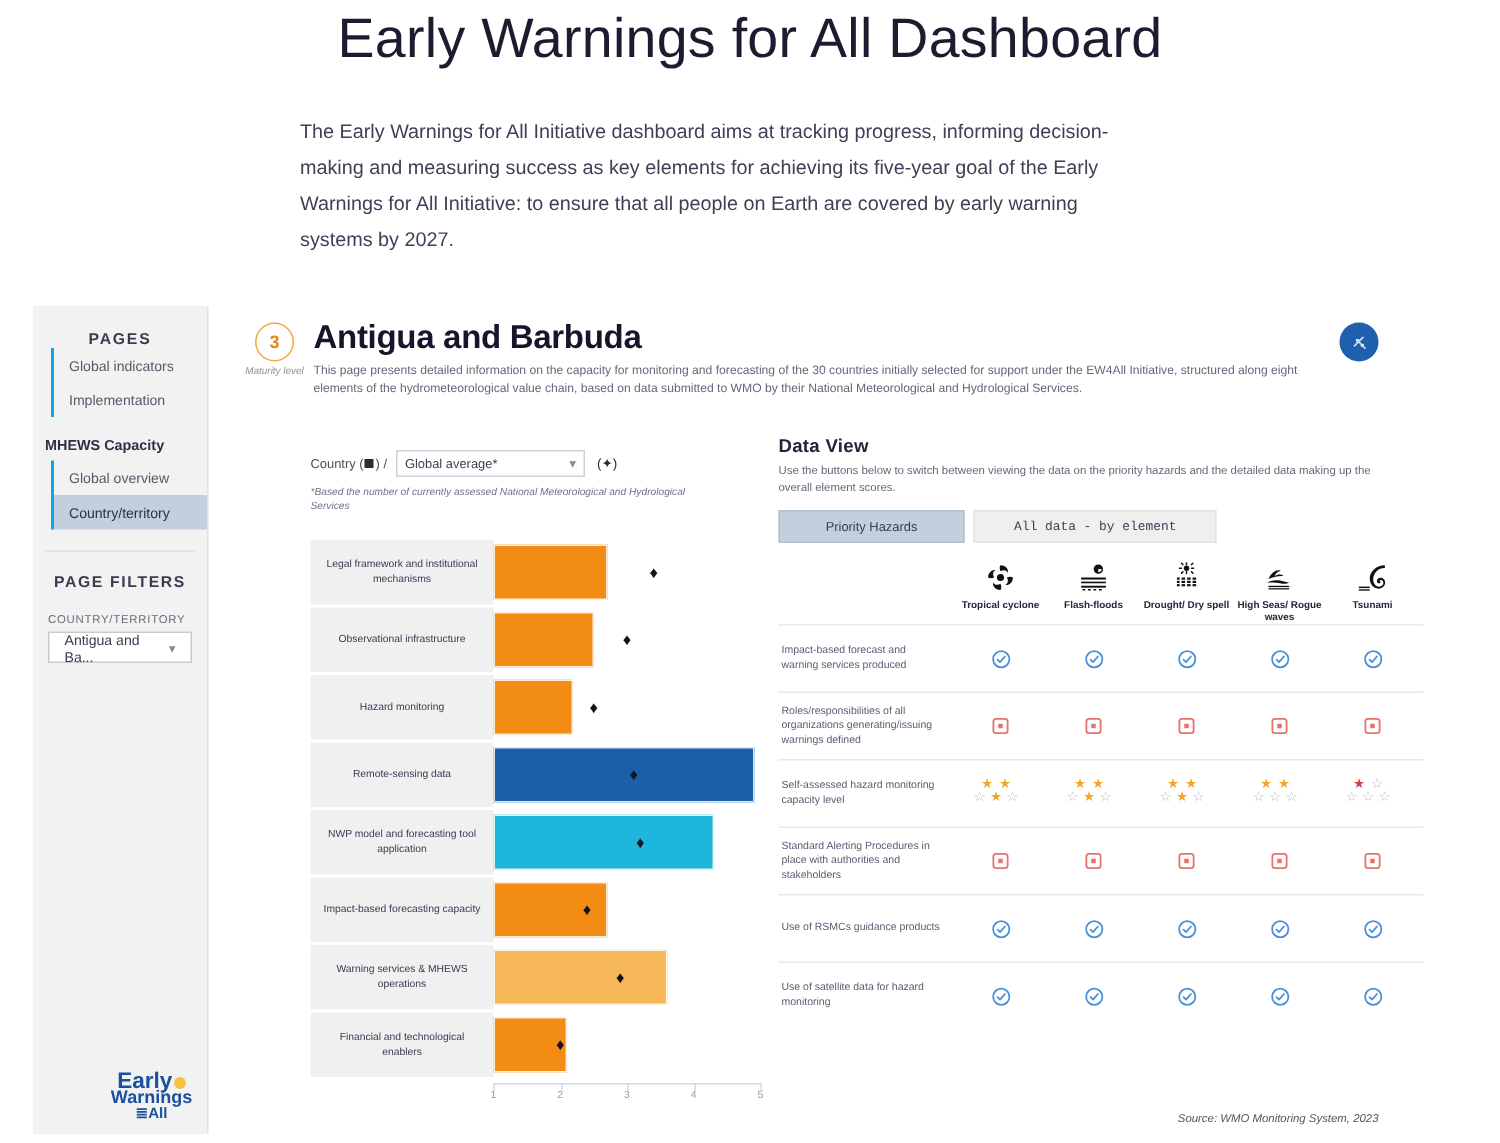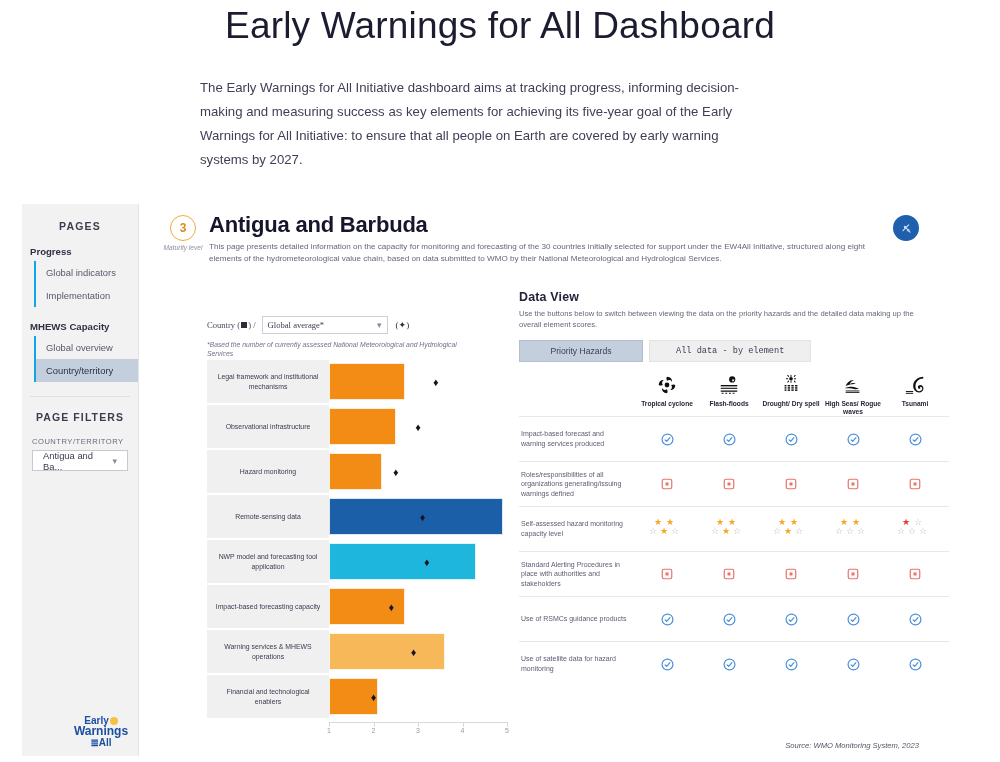--- a/index.html
+++ b/index.html
@@ -100,21 +100,21 @@
     color: #3a3a50;
     cursor: pointer;
   }
   .chev { color: #8a8a9a; font-size: 9px; }
 
   .ew-logo {
     position: absolute; left: 50px; bottom: 8px;
     width: 58px; text-align: center;
     line-height: 11px;
   }
-  .ew-logo .l1 { font-size: 10px; font-weight: bold; color: #1b4fa0; }
+  .ew-logo .l1 { font-size: 15px; font-weight: bold; color: #1b4fa0; }
   .ew-logo .l2 { font-size: 12px; font-weight: bold; color: #1b4fa0; }
   .ew-logo .l3 { font-size: 10px; font-weight: bold; color: #1b4fa0; }
   .ew-sun {
     display: inline-block; width: 8px; height: 8px;
     border-radius: 50%; background: #f5c242;
     vertical-align: -1px; margin-left: 1px;
   }
 
   
   .content { position: absolute; left: 117px; top: 0; right: 0; bottom: 0; }
@@ -151,21 +151,21 @@
 
   
   .sec-title {
     position: absolute;
     font-size: 12.4px; font-weight: bold; color: #23233a;
     letter-spacing: 0.2px;
   }
 
   
   .chart-panel { position: absolute; left: 68px; top: 86px; width: 300px; }
-  .ctrl-row { display: flex; align-items: center; margin-top: 26px; font-size: 8.6px; color: #4a4a60; font-family: Liberation Serif, serif; }
+  .ctrl-row { display: flex; align-items: center; margin-top: 10px; font-size: 8.6px; color: #4a4a60; }
   .sq-marker { display:inline-block; width:6px; height:6px; background:#2b2b3a; margin:0 1px; vertical-align: 0px;}
   .sel-box {
     margin-left: 6px; width: 126px; height: 18px;
     border: 1px solid #cfcfd8; background: #fff;
     display: flex; align-items: center; justify-content: space-between;
     padding: 0 5px; font-size: 8.6px; color: #3e3e55; cursor: pointer;
   }
   .diamond-marker { margin-left: 8px; font-size: 9px; color: #2b2b3a; }
   .footnote {
     margin-top: 6px; width: 262px;
@@ -245,21 +245,20 @@
 <div class="page">
 
   <h1 class="banner-title">Early Warnings for All Dashboard</h1>
   <div class="banner-body">The Early Warnings for All Initiative dashboard aims at tracking progress, informing decision-making and measuring success as key elements for achieving its five-year goal of the Early Warnings for All Initiative: to ensure that all people on Earth are covered by early warning systems by 2027.</div>
 
   <div class="dash">
 
     <div class="sidebar">
       <div class="side-head">PAGES</div>
 
-      <div class="side-group">Progress</div>
       <div class="side-sub-wrap">
         <div class="side-item">Global indicators</div>
         <div class="side-item">Implementation</div>
       </div>
 
       <div class="side-group">MHEWS Capacity</div>
       <div class="side-sub-wrap">
         <div class="side-item">Global overview</div>
         <div class="side-item active">Country/territory</div>
       </div>

